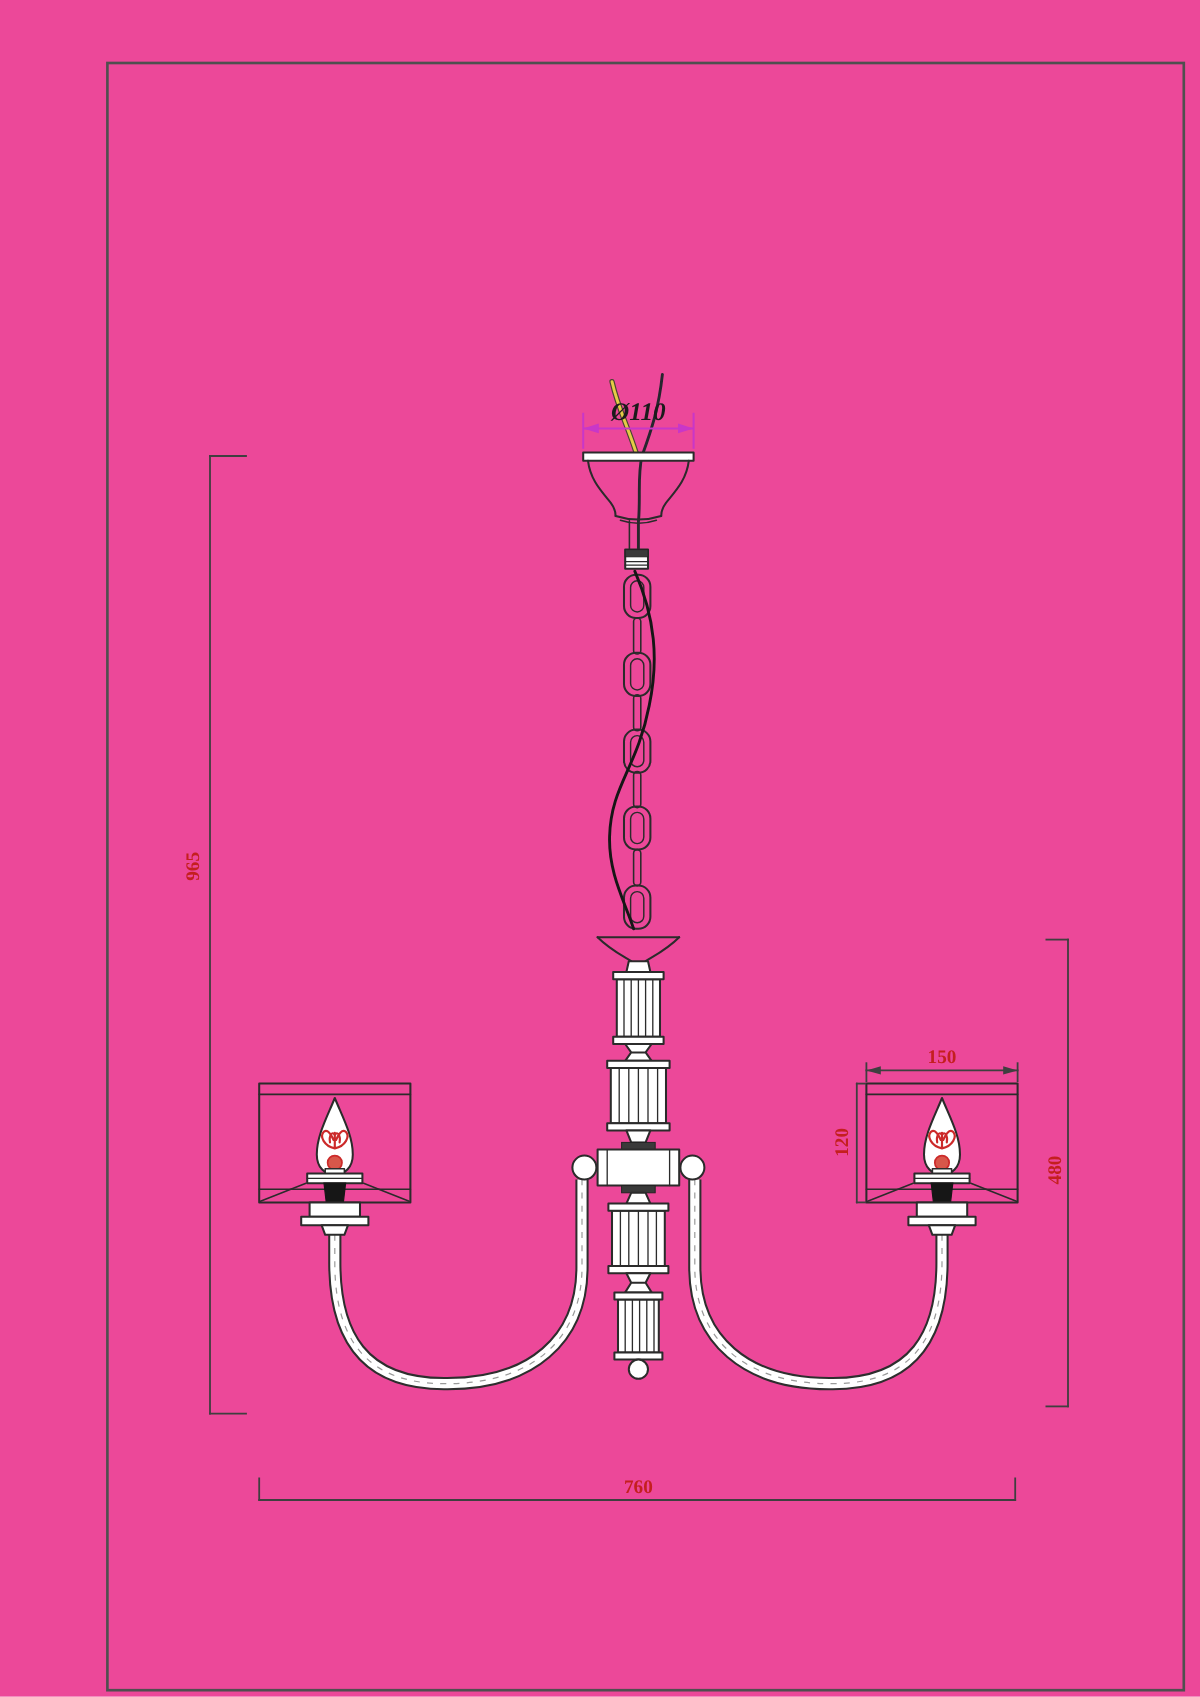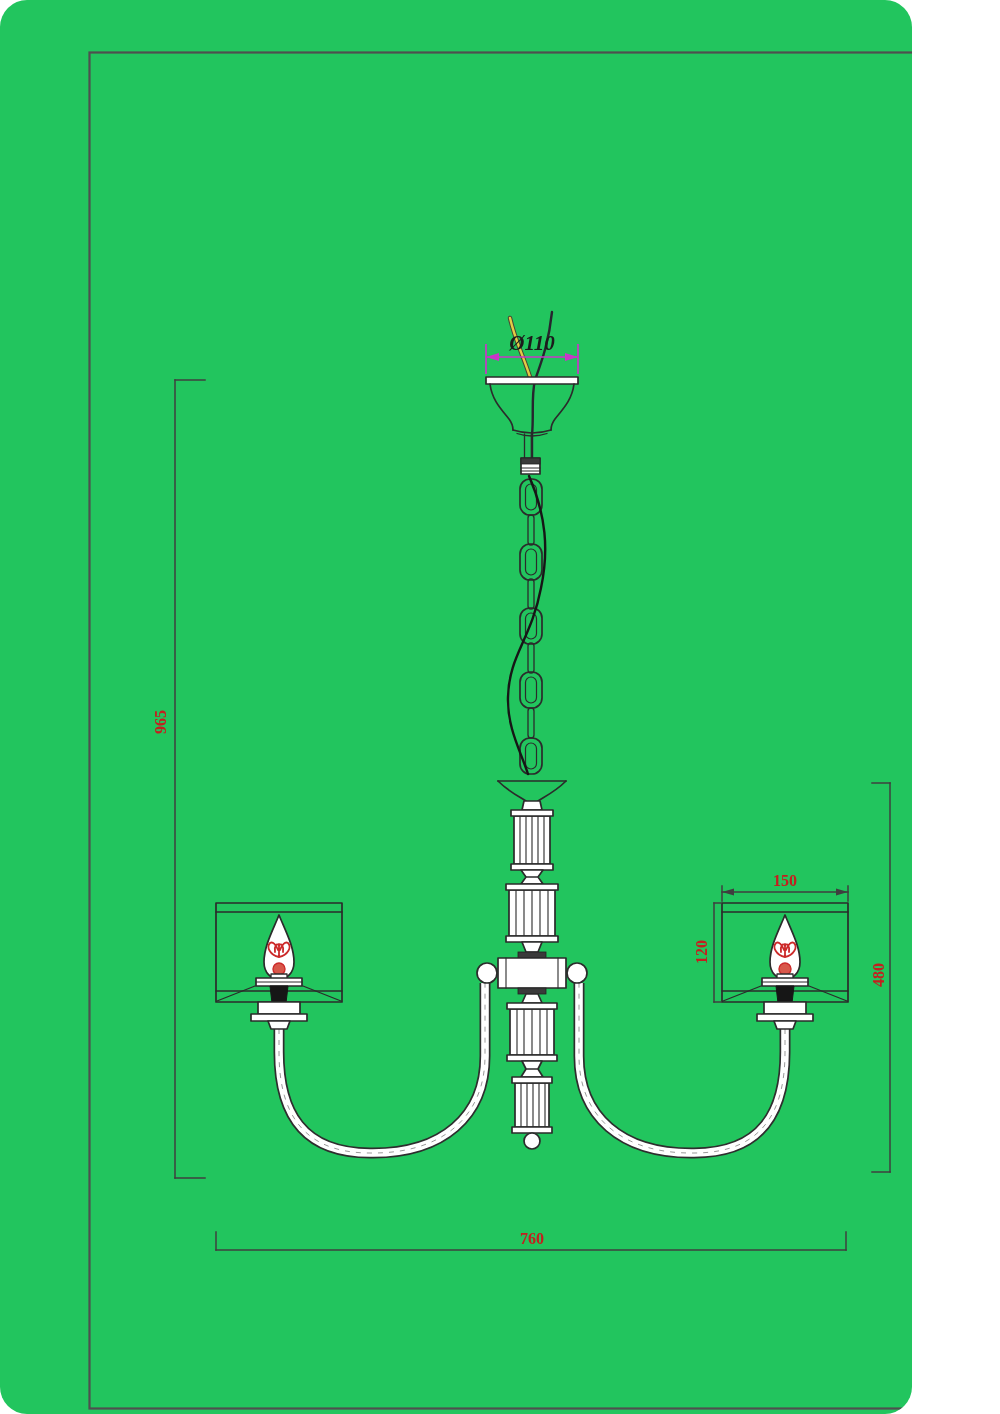--- a/index.html
+++ b/index.html
@@ -5,22 +5,22 @@
   :root{
     --line:#2b2b2b;
     --dimension-text:#c41f1f;
     --canopy-dimension-line:#c register;
     --canopy-dimension-line:#c837c8;
     --filament:#cc2a2a;
     --wire-yellow:#e4cc45;
     --frame:#4f4f4f;
   }
   html,body{margin:0;padding:0;background:#fff;}
-  .page{width:912px;height:1414px;background:#22c55e;position:relative;overflow:hidden;
-        font-family:"Liberation Serif",serif;border-radius:27px;}
+  .page{width:1000px;height:1414px;background:#ec4899;position:relative;overflow:hidden;
+        font-family:"Liberation Serif",serif;}
   svg{display:block}
   .ln{fill:none;stroke:var(--line);stroke-width:1.7;stroke-linecap:round;stroke-linejoin:round}
   .fillw{fill:#ffffff;stroke:var(--line);stroke-width:1.7;stroke-linejoin:round}
   .darkband{fill:#3a3a3a;stroke:#222;stroke-width:.8}
   .blackfill{fill:#161616;stroke:#161616;stroke-width:1}
   .rib{stroke:var(--line);stroke-width:1.1;fill:none}
   .dim{stroke:#3f3f3f;stroke-width:1.5;fill:none;stroke-linecap:square}
   .dimtxt{fill:var(--dimension-text);font:bold 16px "Liberation Serif",serif}
   .magdim{stroke:var(--canopy-dimension-line);stroke-width:1.7;fill:none}
   .magarrow{fill:var(--canopy-dimension-line);stroke:none}

